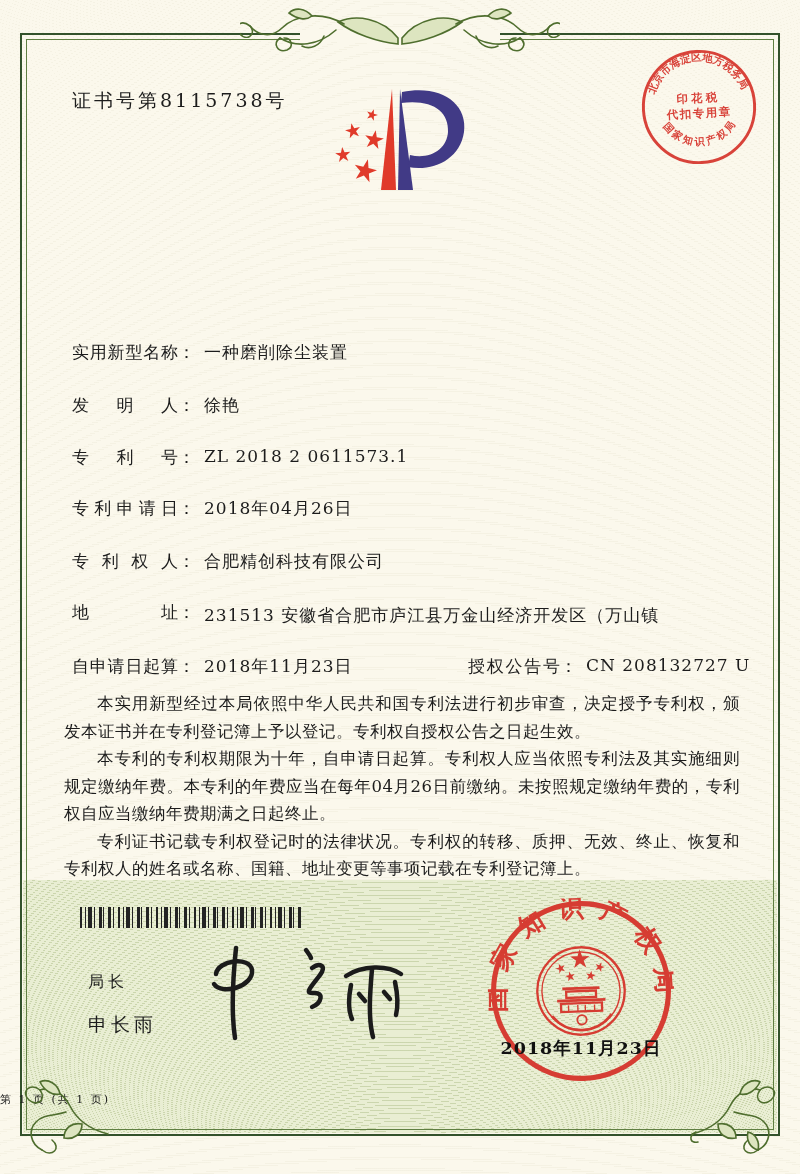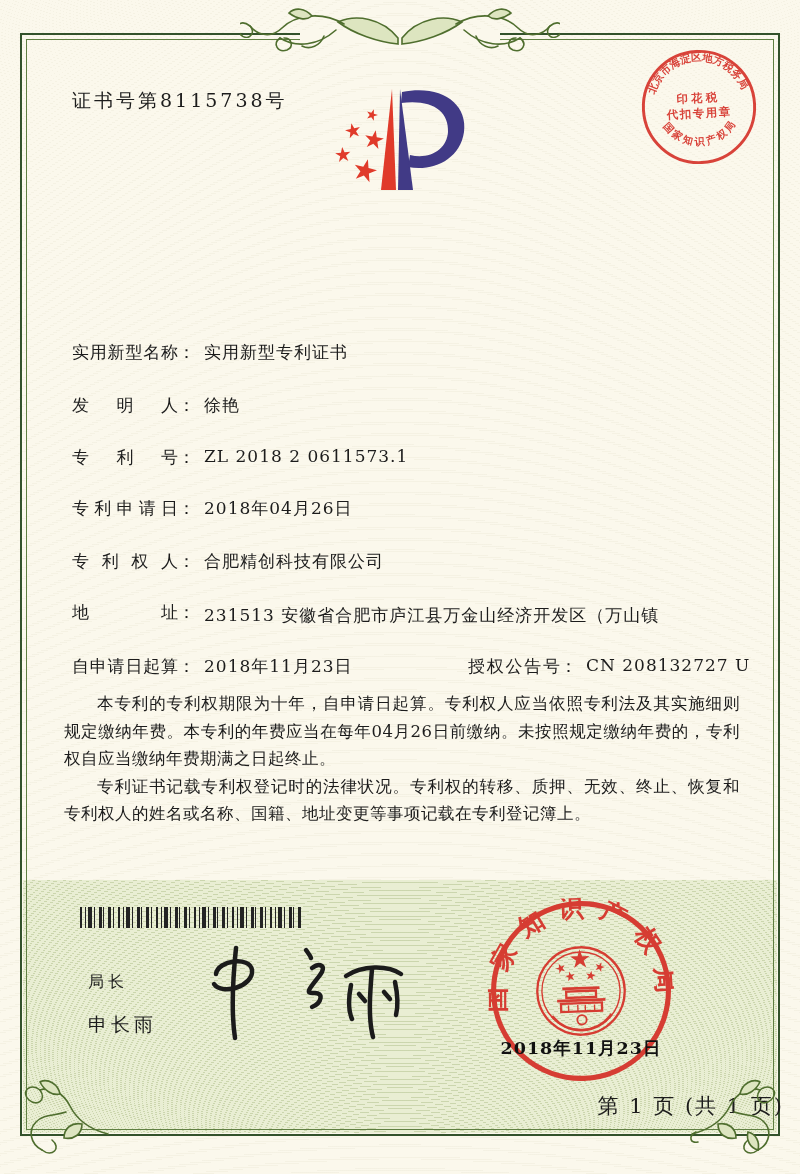--- a/index.html
+++ b/index.html
@@ -51,21 +51,21 @@
   }
 
   .officer-title{position:absolute;left:88px;top:972px;font-size:16px;letter-spacing:4px;}
   .officer-name{position:absolute;left:88px;top:1012px;font-size:19px;letter-spacing:4px;}
   .signature{position:absolute;left:200px;top:942px;}
 
   .seal-top{position:absolute;left:640px;top:48px;transform:rotate(-3deg);opacity:0.92;}
   .seal-bottom{position:absolute;left:488px;top:898px;transform:rotate(-2deg);opacity:0.95;}
   .seal-date{position:absolute;left:488px;top:1036px;width:186px;text-align:center;font-size:17.5px;color:#111;letter-spacing:1px;font-weight:600;}
 
-  .footer{position:absolute;left:0;right:16px;top:1092px;text-align:right;font-size:21px;letter-spacing:2px;}
+  .footer{position:absolute;left:0;right:6px;top:1092px;text-align:left;font-size:11px;letter-spacing:2px;}
 
   .logo{position:absolute;left:320px;top:72px;}
   .ornament-top{position:absolute;left:240px;top:6px;z-index:4;}
   .corner-br{position:absolute;left:688px;top:1072px;z-index:4;}
   .corner-bl{position:absolute;left:12px;top:1072px;z-index:4;transform:scaleX(-1);}
   svg text{font-family:"DejaVu Serif","Liberation Serif",serif;}
 </style>
 </head>
 <body>
 
@@ -148,21 +148,21 @@
       <text font-size="12" fill="#d6342b" font-weight="700" letter-spacing="3">
         <textPath href="#ts-bot" startOffset="50%" text-anchor="middle">国家知识产权局</textPath>
       </text>
       <text x="70" y="64" text-anchor="middle" font-size="13.5" fill="#d6342b" font-weight="700" letter-spacing="4">印花税</text>
       <text x="70" y="82" text-anchor="middle" font-size="13.5" fill="#d6342b" font-weight="700" letter-spacing="2">代扣专用章</text>
     </svg>
 
 
     <div class="fields">
       <div class="frow" style="top:341px">
-        <span class="f-label">实用新型名称</span><span class="f-colon">：</span><span class="f-value">实用新型专利证书</span>
+        <span class="f-label">实用新型名称</span><span class="f-colon">：</span><span class="f-value">一种磨削除尘装置</span>
       </div>
       <div class="frow" style="top:394px">
         <span class="f-label">发明人</span><span class="f-colon">：</span><span class="f-value">徐艳</span>
       </div>
       <div class="frow" style="top:446px">
         <span class="f-label">专利号</span><span class="f-colon">：</span><span class="f-value">ZL 2018 2 0611573.1</span>
       </div>
       <div class="frow" style="top:497px">
         <span class="f-label">专利申请日</span><span class="f-colon">：</span><span class="f-value">2018年04月26日</span>
       </div>
@@ -174,20 +174,21 @@
       </div>
       <div class="frow" style="top:655px">
         <span class="f-label">自申请日起算</span><span class="f-colon">：</span><span class="f-value">2018年11月23日</span>
         <span class="fpair2">
           <span class="f-label">授权公告号</span><span class="f-colon">：</span><span class="f-value">CN 208132727 U</span>
         </span>
       </div>
     </div>
 
     <div class="body-text">
+      <p>本实用新型经过本局依照中华人民共和国专利法进行初步审查，决定授予专利权，颁发本证书并在专利登记簿上予以登记。专利权自授权公告之日起生效。</p>
       <p>本专利的专利权期限为十年，自申请日起算。专利权人应当依照专利法及其实施细则规定缴纳年费。本专利的年费应当在每年04月26日前缴纳。未按照规定缴纳年费的，专利权自应当缴纳年费期满之日起终止。</p>
       <p>专利证书记载专利权登记时的法律状况。专利权的转移、质押、无效、终止、恢复和专利权人的姓名或名称、国籍、地址变更等事项记载在专利登记簿上。</p>
     </div>
 
     <div class="barcode"></div>
 
     <div class="officer-title">局长</div>
     <div class="officer-name">申长雨</div>
 
     <svg class="signature" width="230" height="104" viewBox="0 0 230 104">

